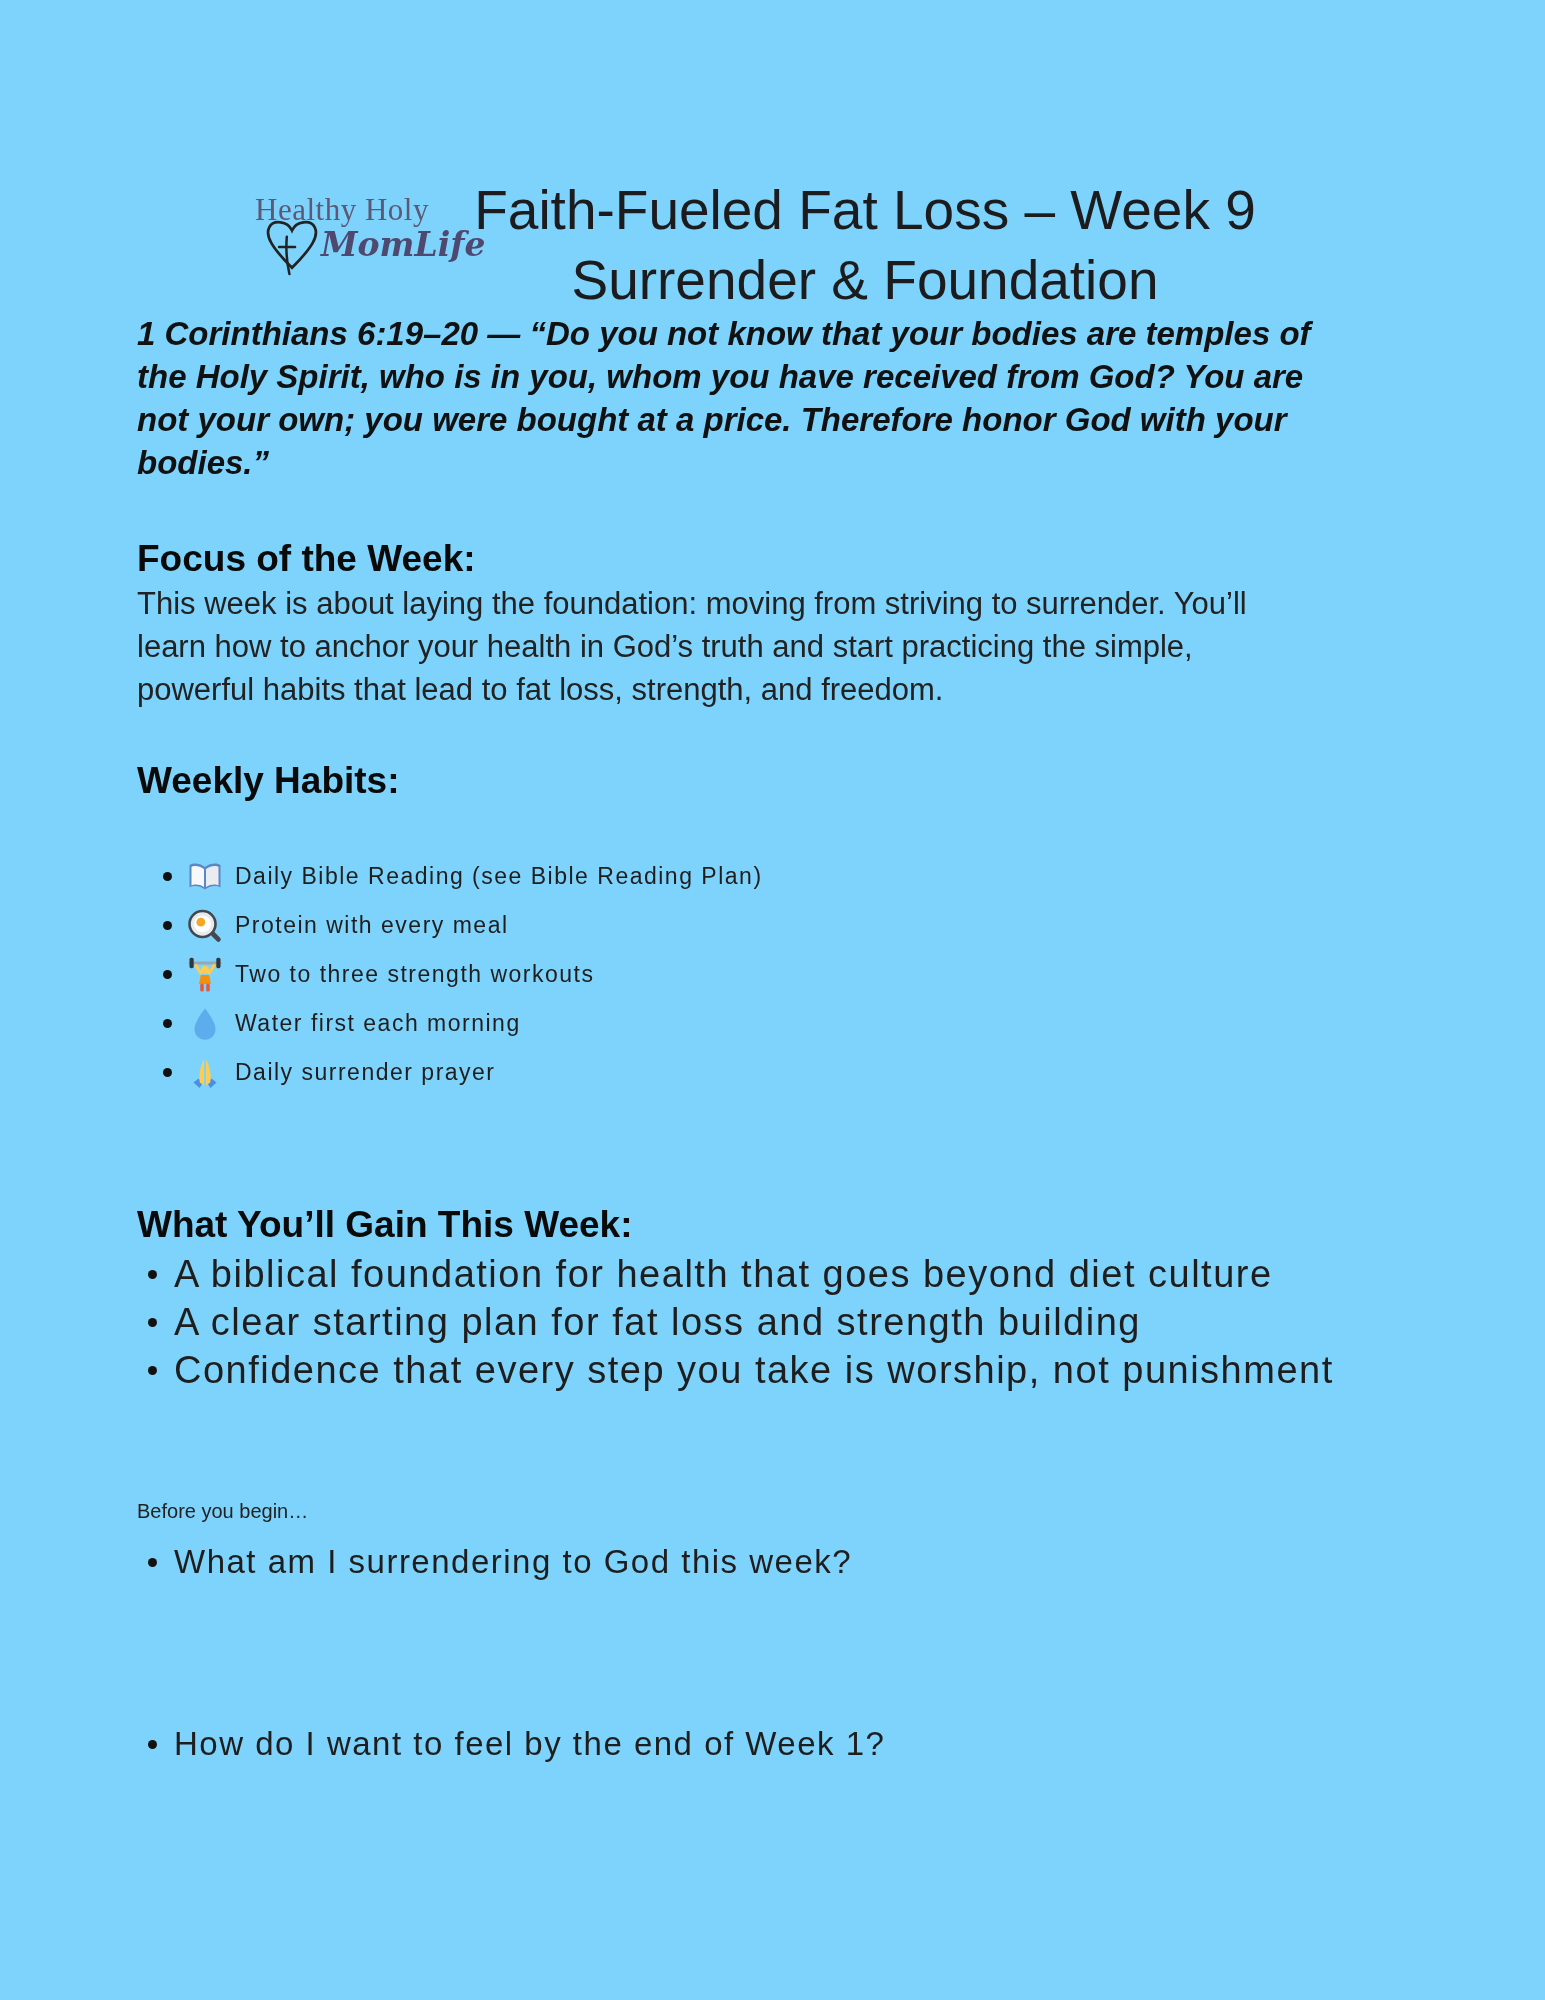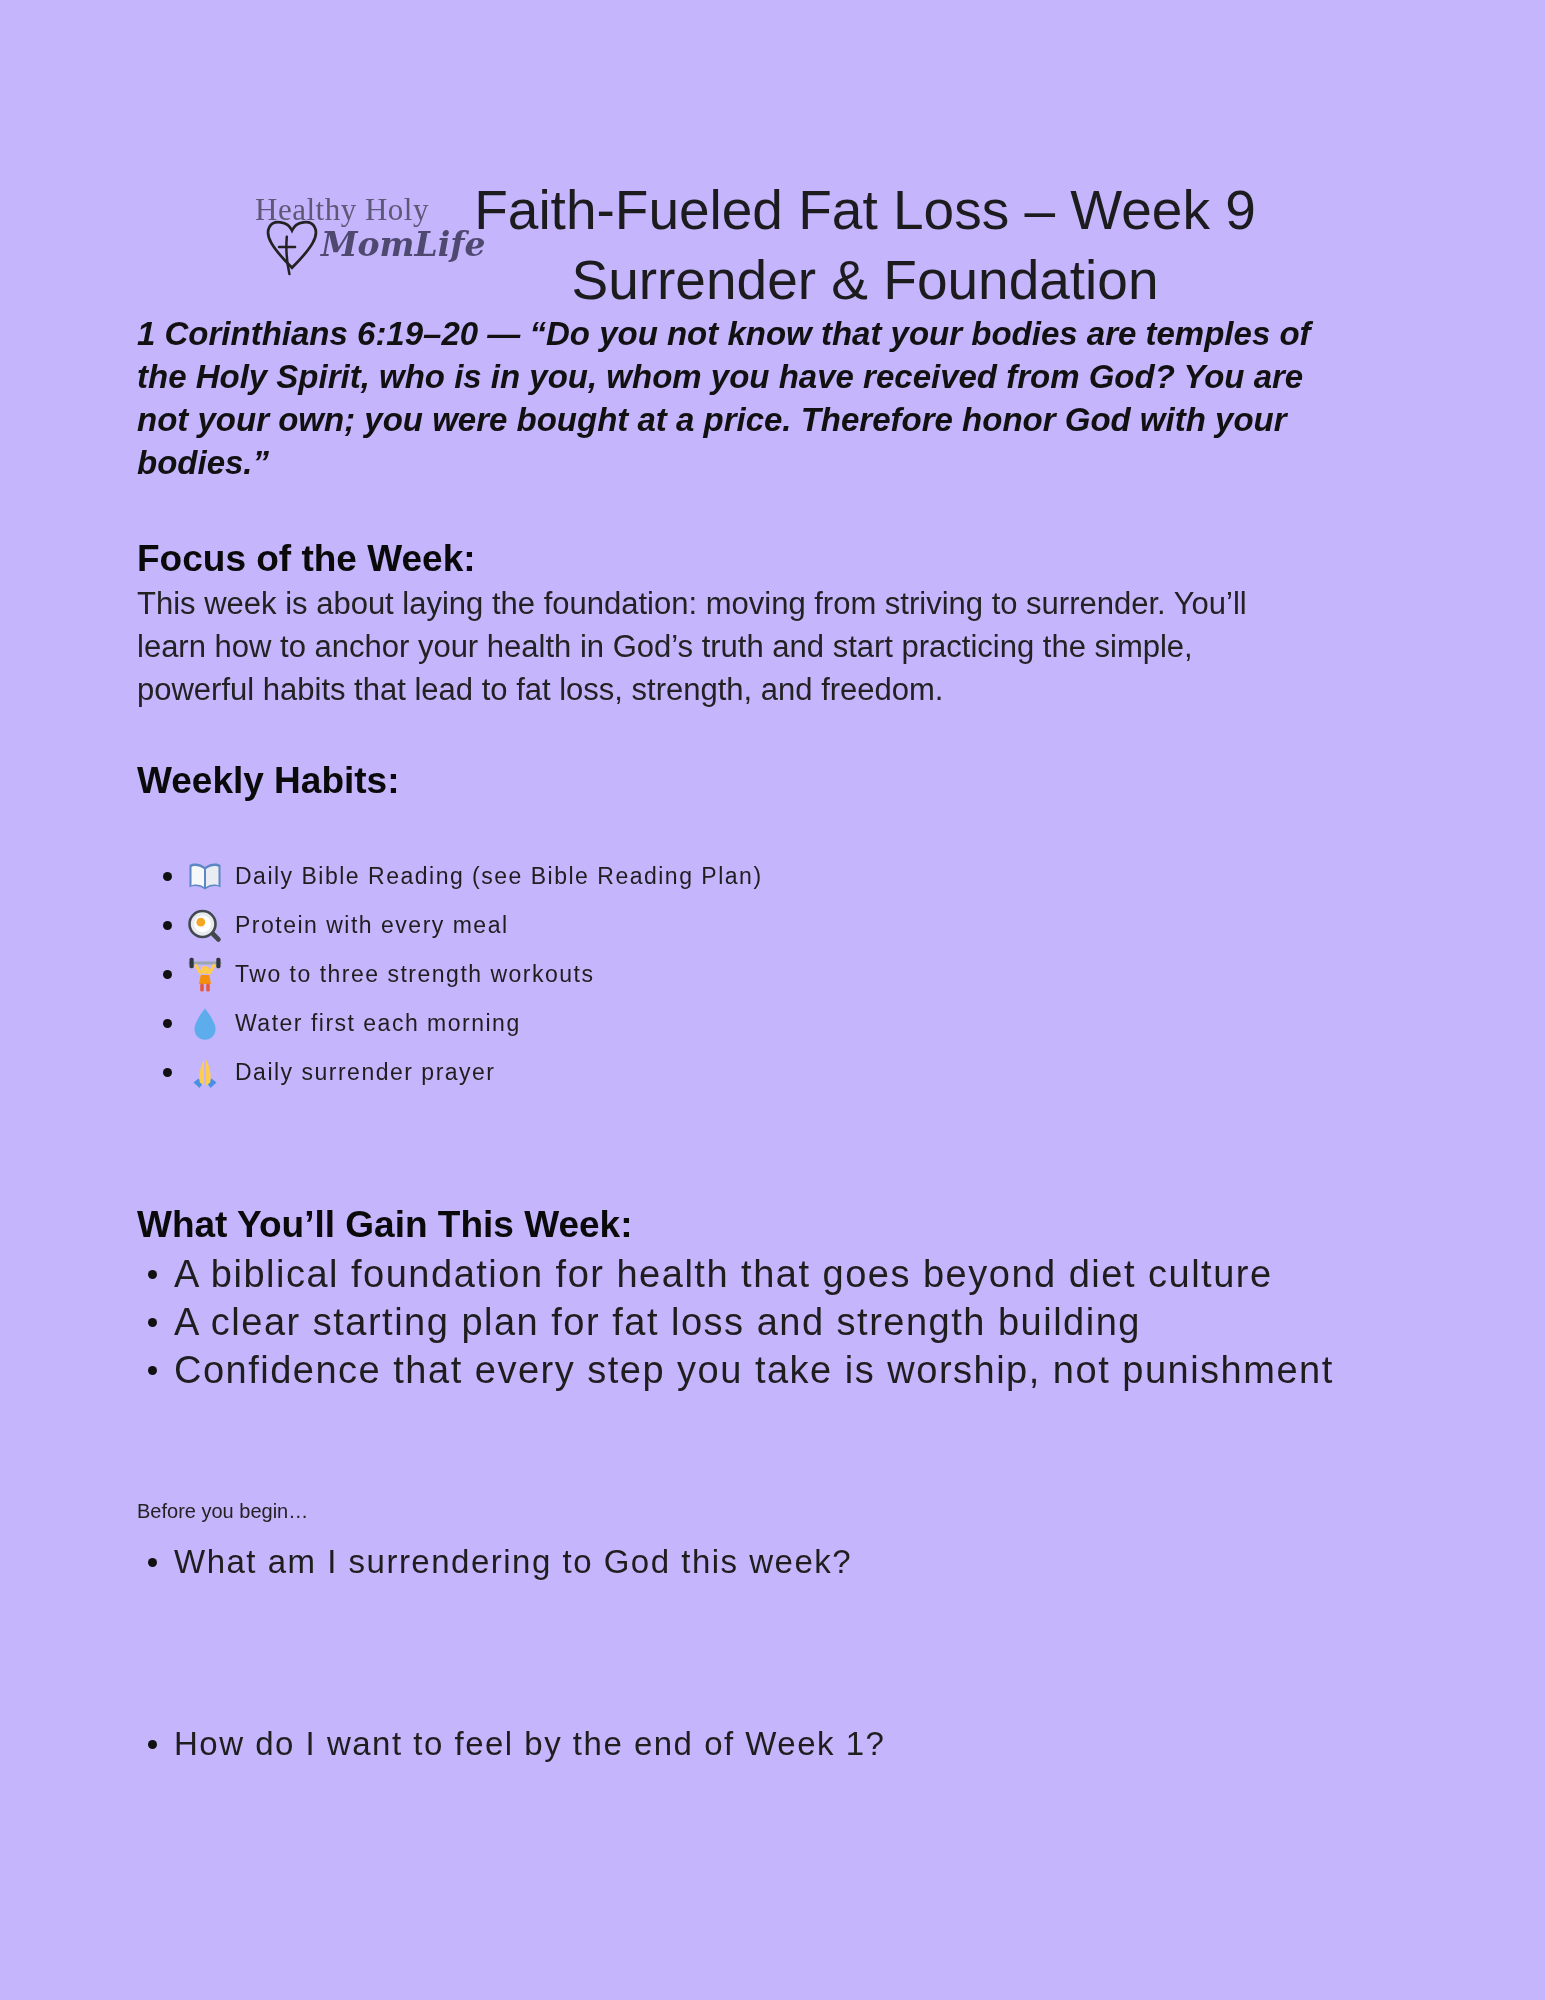--- a/index.html
+++ b/index.html
@@ -1,19 +1,19 @@
 <!DOCTYPE html>
 <html><head>
 <meta charset="utf-8">
 <style>
   html,body{margin:0;padding:0;background:#ffffff;}
   .doc{
     position:relative;
     width:1545px;height:2000px;
-    background:#c4b5fd;
+    background:#7dd3fc;
     font-family:"Liberation Sans",sans-serif;
     color:#212121;
     overflow:hidden;
   }
   
   .logo{position:absolute;left:237px;top:192px;width:210px;height:90px;}
   .logo-name{
     font-family:"Liberation Serif",serif;
     font-size:31px;letter-spacing:.5px;
     color:#5d5876;text-align:center;white-space:nowrap;

